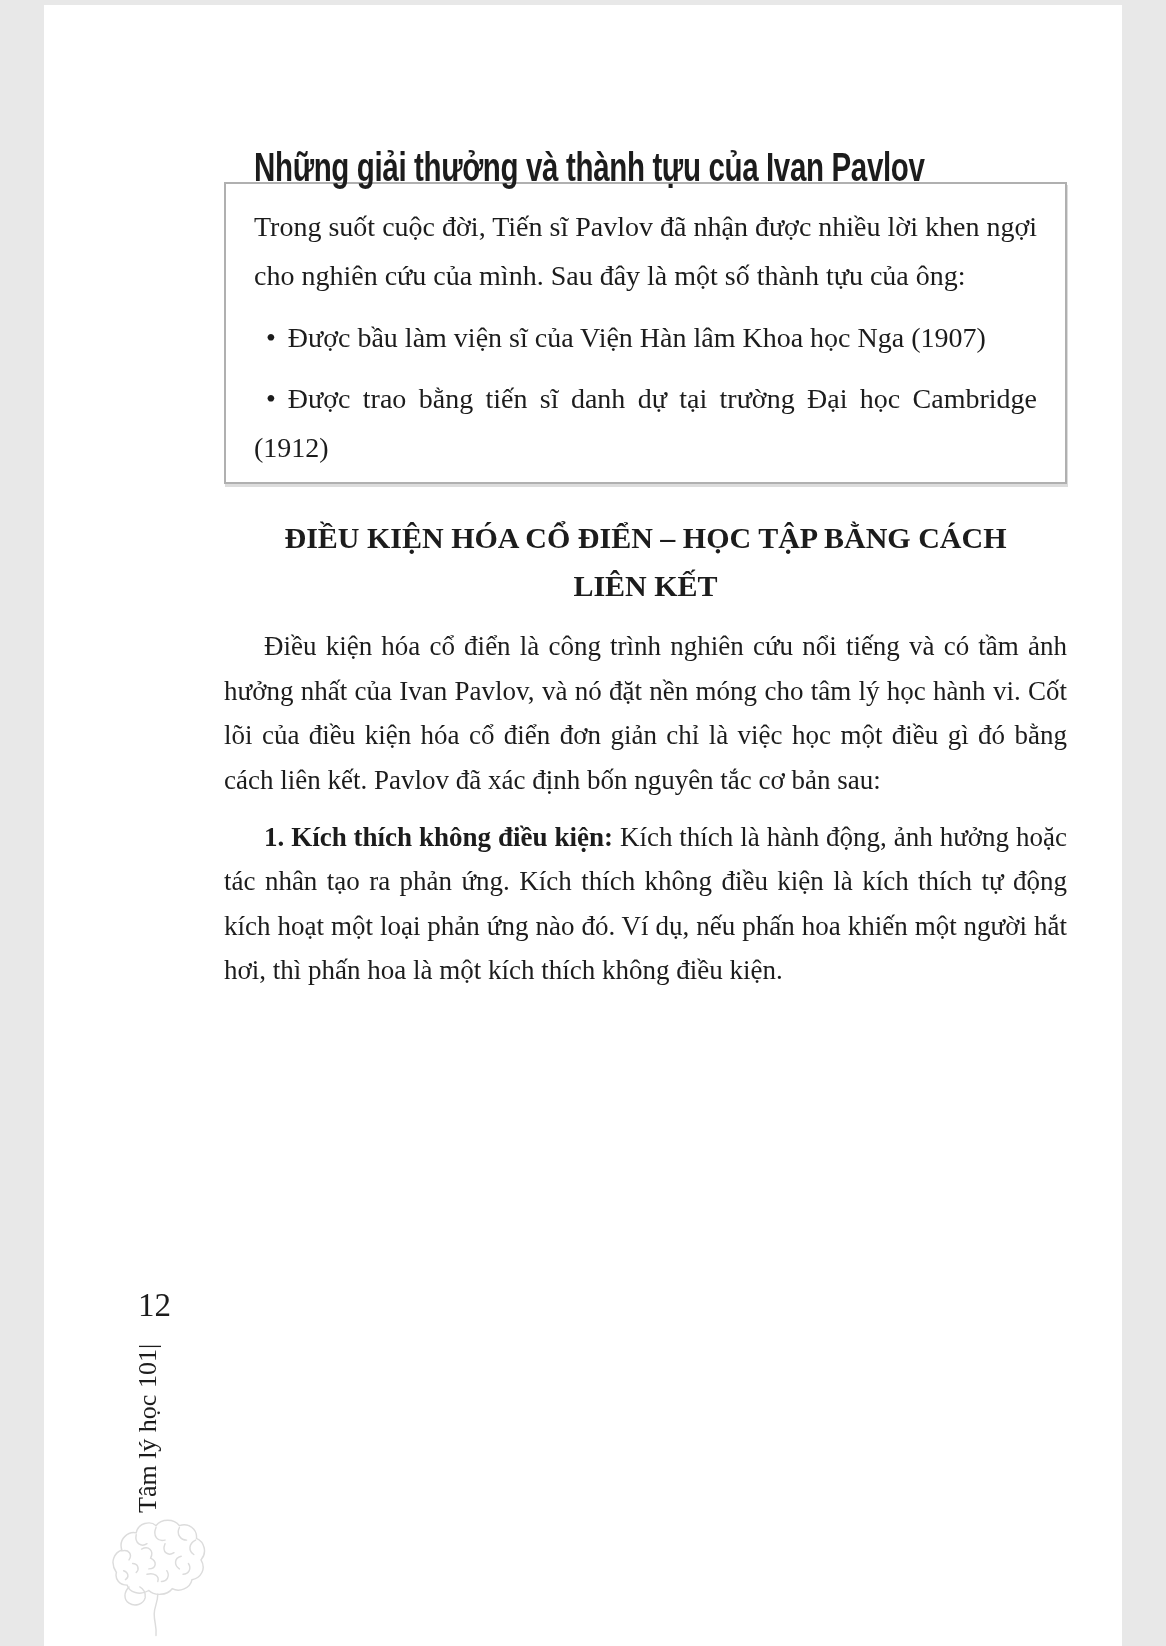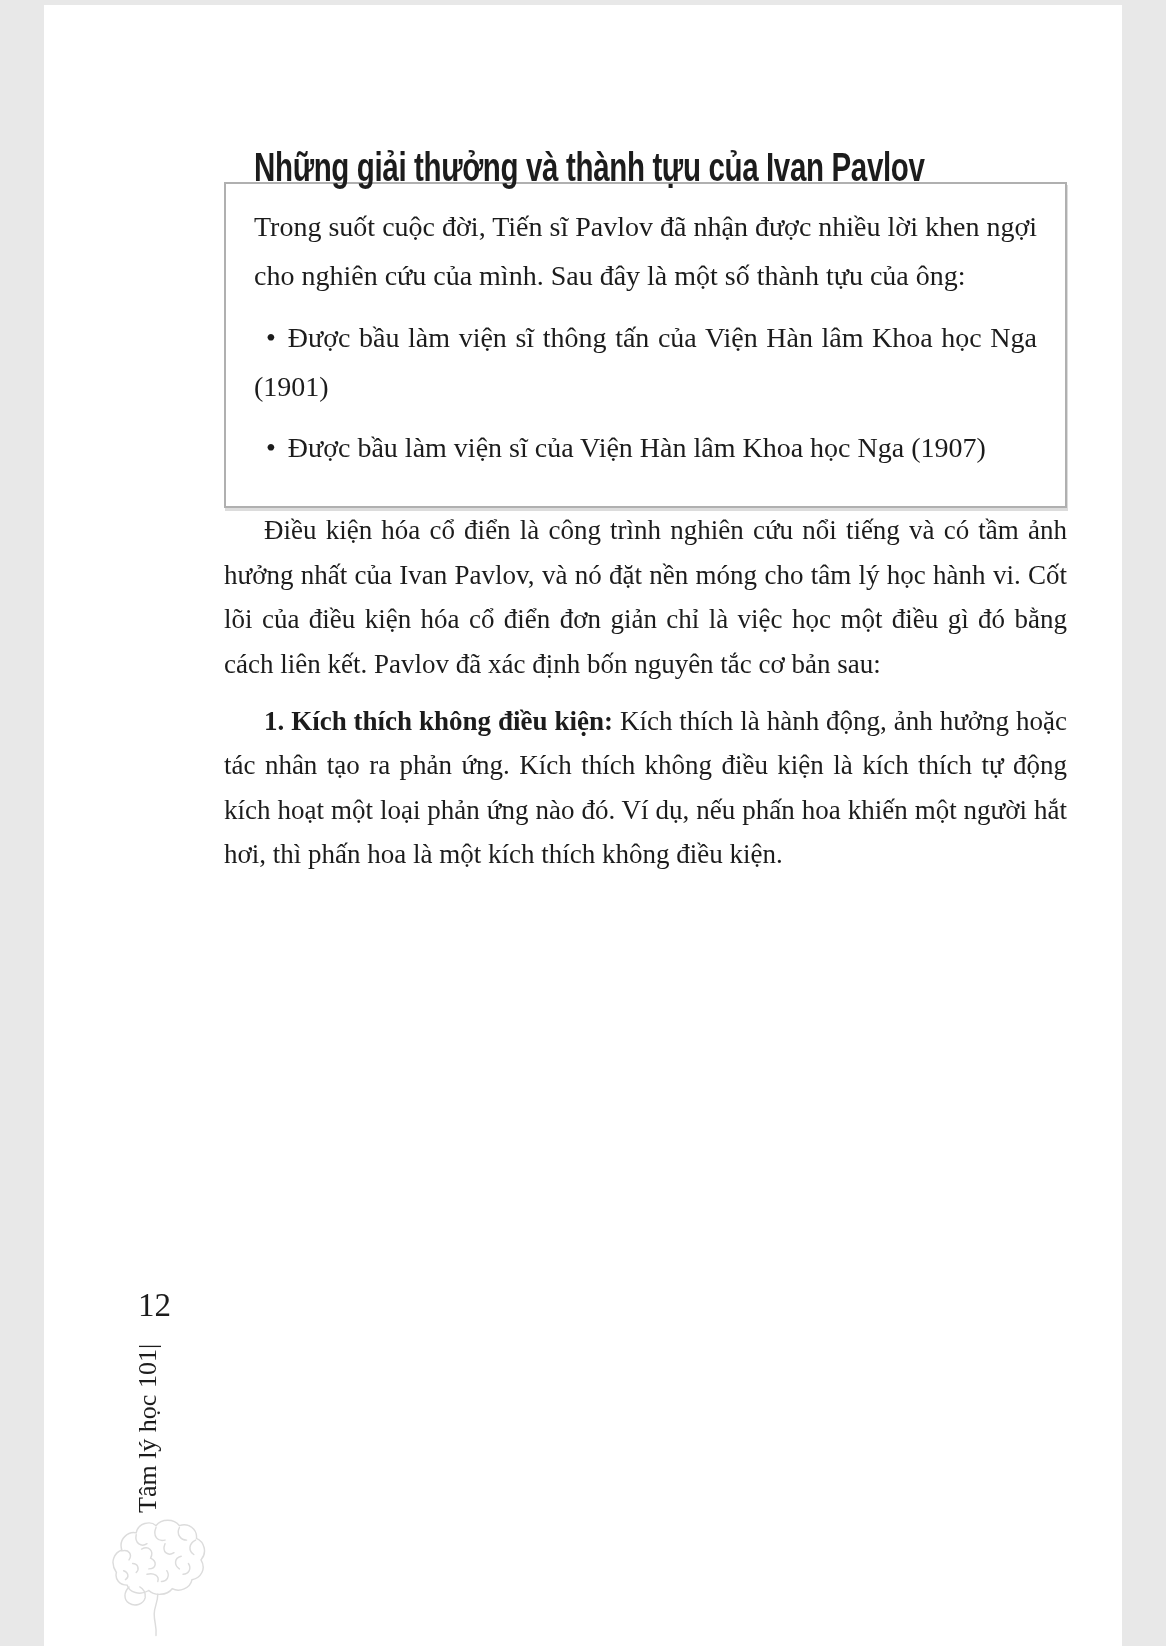--- a/index.html
+++ b/index.html
@@ -26,21 +26,21 @@
     transform:scaleX(0.72);
     transform-origin:left center;
     letter-spacing:-0.5px;
     position:relative;
     z-index:2;
   }
   .awards-box{
     border:2px solid var(--box-border,#b0b0b0);
     box-shadow:1px 3px 0 #dcdcdc;
     margin-top:-7px;
-    padding:18px 28px 34px 28px;
+    padding:18px 28px 10px 28px;
     position:relative;
     z-index:1;
   }
   .awards-intro{
     font-size:28px;
     line-height:1.76;
     text-align:justify;
     margin:0 0 12px 0;
   }
   .awards-list{list-style:none;margin:0;padding:0;}
@@ -96,25 +96,26 @@
 <div class="page">
 
   <div class="main">
 
     <h1 class="box-title">Những giải thưởng và thành tựu của Ivan Pavlov</h1>
 
     <div class="awards-box">
       <p class="awards-intro">Trong suốt cuộc đời, Tiến sĩ Pavlov đã nhận được nhiều lời khen ngợi cho nghiên cứu của mình. Sau đây là một số thành tựu của ông:</p>
 
       <ul class="awards-list">
-        <li class="award-item"><span class="bullet">•</span><span>Được bầu làm viện sĩ thông tấn của Viện Hàn lâm Khoa học Nga (1901)</span></li>
         <li class="award-item"><span class="bullet">•</span><span>Được bầu làm viện sĩ của Viện Hàn lâm Khoa học Nga (1907)</span></li>
+        <li class="award-item"><span class="bullet">•</span><span>Được trao bằng tiến sĩ danh dự tại trường Đại học Cambridge (1912)</span></li>
       </ul>
     </div>
 
+    <h2 class="section-heading">ĐIỀU KIỆN HÓA CỔ ĐIỂN – HỌC TẬP BẰNG CÁCH LIÊN KẾT</h2>
 
     <p class="body-par">Điều kiện hóa cổ điển là công trình nghiên cứu nổi tiếng và có tầm ảnh hưởng nhất của Ivan Pavlov, và nó đặt nền móng cho tâm lý học hành vi. Cốt lõi của điều kiện hóa cổ điển đơn giản chỉ là việc học một điều gì đó bằng cách liên kết. Pavlov đã xác định bốn nguyên tắc cơ bản sau:</p>
 
     <p class="body-par"><span class="lead-bold">1. Kích thích không điều kiện:</span> <span>Kích thích là hành động, ảnh hưởng hoặc tác nhân tạo ra phản ứng. Kích thích không điều kiện là kích thích tự động kích hoạt một loại phản ứng nào đó. Ví dụ, nếu phấn hoa khiến một người hắt hơi, thì phấn hoa là một kích thích không điều kiện.</span></p>
 
   </div>
 
   <div class="page-number">12</div>
 
   <div class="spine-title"><span>Tâm lý học 101</span><span>|</span></div>

